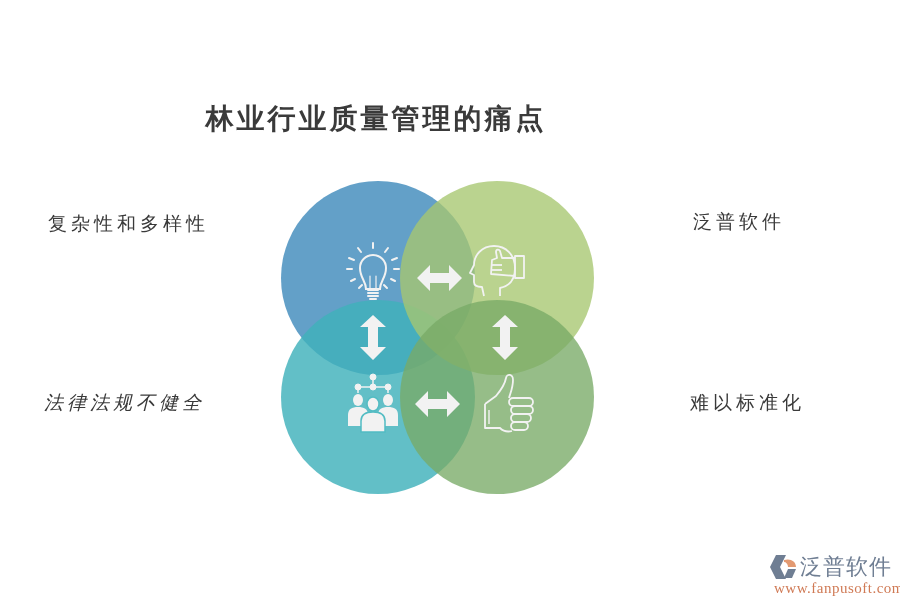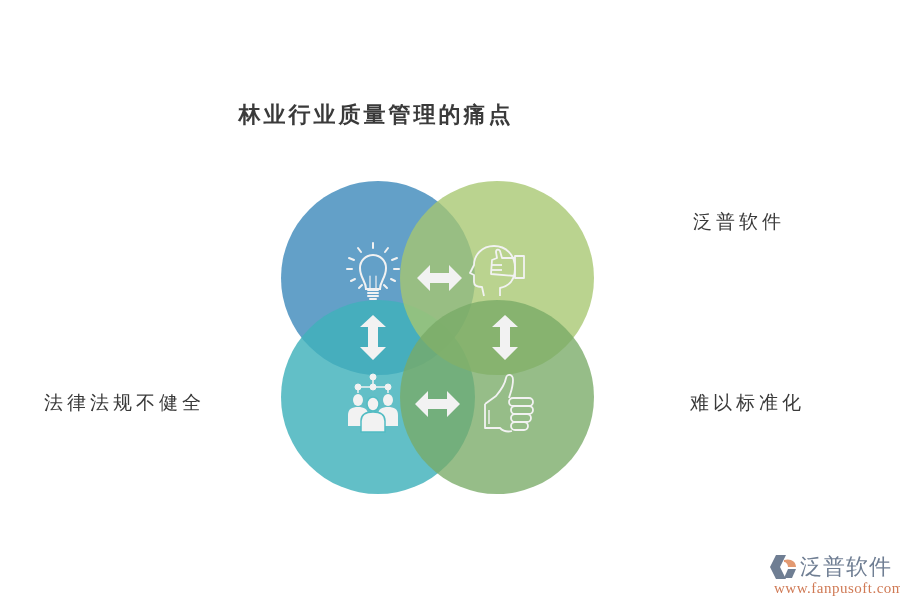--- a/index.html
+++ b/index.html
@@ -15,35 +15,35 @@
       position: relative;
       width: 900px;
       height: 600px;
     }
     .title {
       position: absolute;
       left: 0;
       top: 100px;
       width: 752px;
       text-align: center;
-      font-size: 22px;
+      font-size: 28px;
       font-weight: bold;
       letter-spacing: 3px;
       color: #3a3a3a;
     }
     .label {
       position: absolute;
       font-size: 19px;
       letter-spacing: 4px;
       color: #3a3a3a;
       white-space: nowrap;
     }
     .label-tl { left: 48px; top: 211px; }
     .label-tr { left: 693px; top: 209px; }
-    .label-bl { left: 44px; top: 390px; }
+    .label-bl { left: 44px; top: 390px; font-style: italic; }
     .label-br { left: 690px; top: 390px; }
 
     .diagram {
       position: absolute;
       left: 0;
       top: 0;
       width: 900px;
       height: 600px;
     }
 
@@ -81,20 +81,21 @@
       height: 26px;
     }
   </style>
 </head>
 <body>
 
 <div class="page">
 
   <div class="title">林业行业质量管理的痛点</div>
 
+  <div class="label label-tl">复杂性和多样性</div>
   <div class="label label-tr">泛普软件</div>
   <div class="label label-bl">法律法规不健全</div>
   <div class="label label-br">难以标准化</div>
 
   <svg class="diagram" viewBox="0 0 900 600" xmlns="http://www.w3.org/2000/svg">
 
     <g>
       <circle cx="378" cy="278" r="97" fill="#5b9bc5" fill-opacity="0.95"></circle>
       <circle cx="378" cy="397" r="97" fill="#3fb1bb" fill-opacity="0.82"></circle>
       <circle cx="497" cy="278" r="97" fill="#a7c66f" fill-opacity="0.78"></circle>

